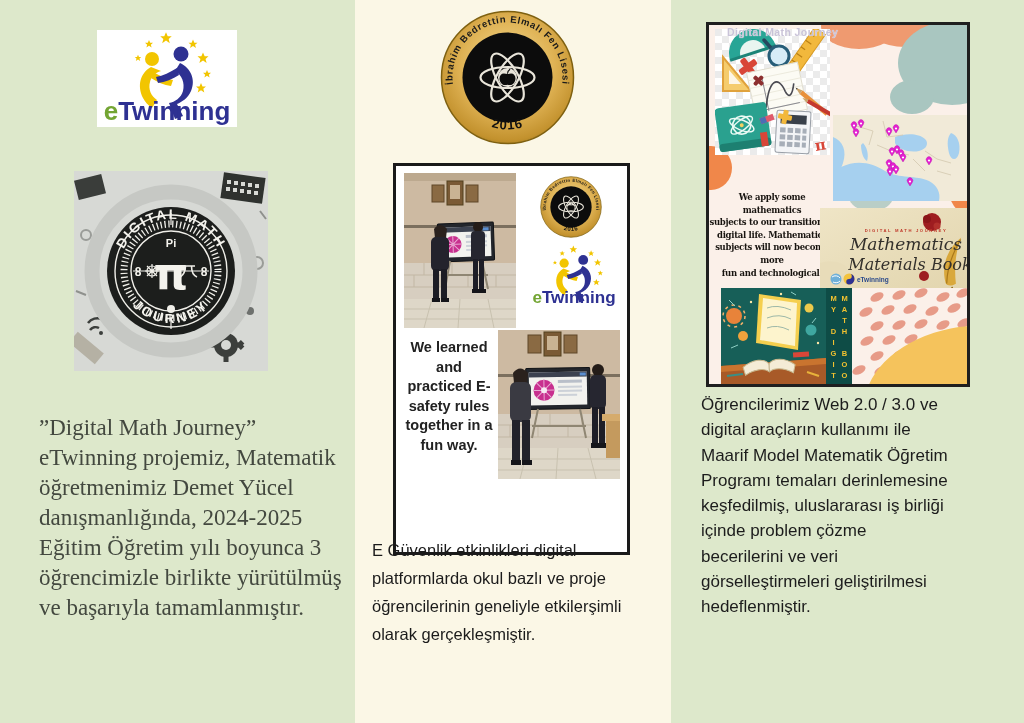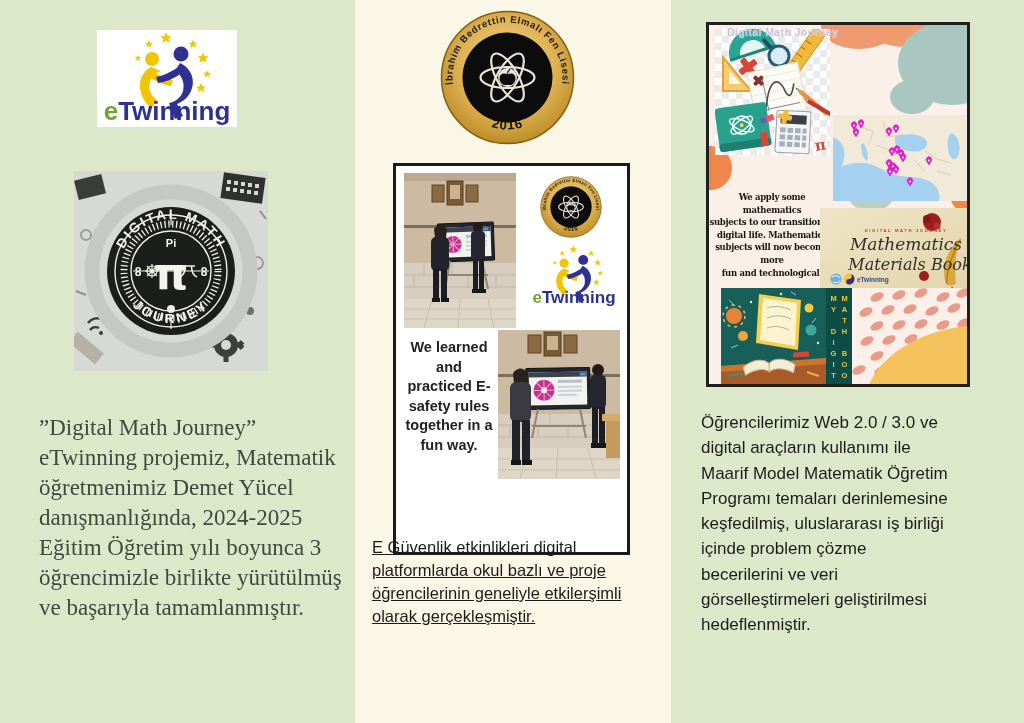--- a/index.html
+++ b/index.html
@@ -5,21 +5,21 @@
   html,body{margin:0;padding:0;}
   body{width:1024px;height:723px;overflow:hidden;font-family:"Liberation Sans",sans-serif;}
   .page{position:relative;width:1024px;height:723px;display:flex;}
   .abs{position:absolute;}
   .col{position:relative;height:723px;}
   .col-left{width:355px;background:#dde8cb;}
   .col-mid{width:316px;background:#fbf7e6;}
   .col-right{width:353px;background:#dde8cb;}
   .etw-card{background:#ffffff;}
   .left-par{font-family:"Liberation Serif",serif;font-size:23px;line-height:30px;color:#43483f;}
-  .mid-par{font-size:16.5px;line-height:23px;color:#1b1b1b;text-decoration:underline;}
+  .mid-par{font-size:16.5px;line-height:28px;color:#1b1b1b;}
   .right-par{font-size:17px;line-height:25.3px;color:#1c1c1c;}
   .frame{background:#ffffff;border:3px solid #1a1a1a;box-sizing:border-box;}
   .collage-caption{font-size:14.5px;line-height:19.5px;font-weight:600;color:#222;text-align:center;}
   .poster{border:3px solid #1f1f1f;background:#fbf0e9;box-sizing:border-box;overflow:hidden;}
   .poster-title{font-weight:bold;font-size:10.5px;letter-spacing:.4px;color:#c9c3d8;text-shadow:0 0 1px #ffffff;}
   .clipart{background:conic-gradient(#ffffff 25%,#ebebeb 0 50%,#ffffff 0 75%,#ebebeb 0) 0 0/14px 14px;}
   .poster-caption{font-family:"DejaVu Serif",serif;font-weight:bold;font-size:8.5px;line-height:12.6px;letter-spacing:-0.3px;color:#181410;text-align:center;}
   .book2{display:flex;}
   .book2-main{width:105px;height:96px;background:#175f58;}
   .book2-spine{width:26px;height:96px;background:#0e4c46;display:flex;flex-direction:column;align-items:center;}
@@ -521,15 +521,15 @@
         <div class="book2-spine">
           <div class="spine-cols">
             <span class="spine-col">MY DIGITAL</span>
             <span class="spine-col">MATH BOOK</span>
           </div>
 
         </div>
       </div>
     </div>
 
-    <div class="abs right-par" style="left:30px;top:410px;width:305px;">Öğrencilerimiz Web 2.0 / 3.0 ve<br>digital araçların kullanımı ile<br>Maarif Model Matematik Öğretim<br>Programı temaları derinlemesine<br>keşfedilmiş, uluslararası iş birliği<br>içinde problem çözme<br>becerilerini ve veri<br>görselleştirmeleri geliştirilmesi<br>hedeflenmiştir.</div>
+    <div class="abs right-par" style="left:30px;top:392px;width:305px;">Öğrencilerimiz Web 2.0 / 3.0 ve<br>digital araçların kullanımı ile<br>Maarif Model Matematik Öğretim<br>Programı temaları derinlemesine<br>keşfedilmiş, uluslararası iş birliği<br>içinde problem çözme<br>becerilerini ve veri<br>görselleştirmeleri geliştirilmesi<br>hedeflenmiştir.</div>
   </div>
 </div>
 
 </body></html>

